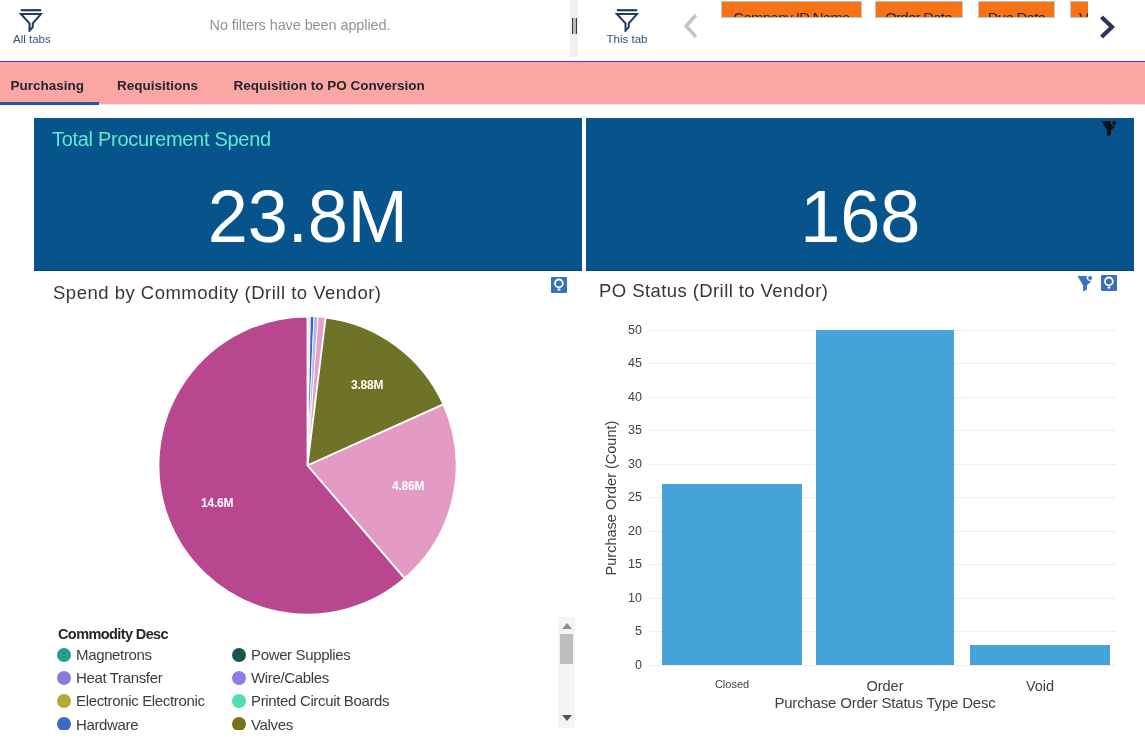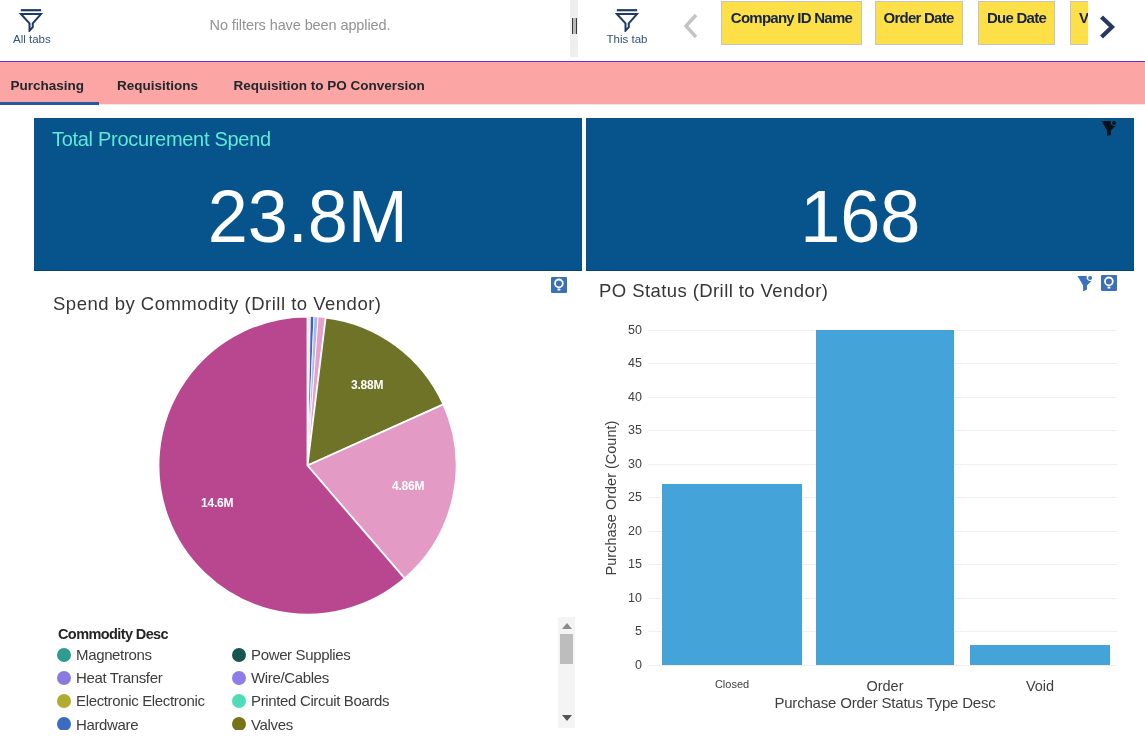--- a/index.html
+++ b/index.html
@@ -38,22 +38,22 @@
   <div class="abs chip" style="left:874.5px;top:1px;width:88px;">Order Date</div>
   <div class="abs chip" style="left:978px;top:1px;width:77px;">Due Date</div>
   <div class="abs chip" style="left:1070px;top:1px;width:70px;border-right:none;text-align:left;padding-left:8px;">Vendor</div>
   <div class="abs" style="left:1088px;top:0;width:57px;height:57px;background:#fff;"></div>
 
   <svg class="abs" style="left:1097px;top:14px;" width="20" height="26" viewBox="0 0 20 26">
     <path d="M4.5 3 L15 13 L4.5 23" fill="none" stroke="#24395d" stroke-width="4.2"></path>
   </svg>
 </div>
 <style>
-  .chip { height:44px; background:#fde047; border:1px solid #c4c4c4; text-align:center;
-          font-size:15px; font-weight:bold; color:#16243f; line-height:31px;
+  .chip { height:17px; background:#f97316; border:1px solid #c4c4c4; text-align:center;
+          font-size:15px; font-weight:normal; color:#16243f; line-height:31px;
           letter-spacing:-0.75px; white-space:nowrap; overflow:hidden; }
 </style>
 
 <div class="abs" style="left:0;top:61px;width:1145px;height:44px;border-top:1px solid #6d28d9;border-bottom:1px solid #e8e8e8;background:#fca5a5;">
   <div class="abs" style="left:10.5px;top:16px;font-size:13.5px;font-weight:bold;color:#21272a;">Purchasing</div>
   <div class="abs" style="left:117px;top:16px;font-size:13.5px;font-weight:bold;color:#21272a;">Requisitions</div>
   <div class="abs" style="left:233.5px;top:16px;font-size:13.5px;font-weight:bold;color:#21272a;">Requisition to PO Conversion</div>
   <div class="abs" style="left:0;top:39.5px;width:99px;height:3px;background:#2458a4;"></div>
 </div>
 
@@ -63,21 +63,21 @@
 </div>
 <div class="abs" style="left:585.5px;top:118px;width:548.5px;height:152.5px;background:#06548b;border-bottom:1.5px solid #02466f;">
   <div class="abs" style="left:0;top:56px;width:548.5px;text-align:center;font-size:73.5px;color:#fff;transform:scaleX(0.98);">168</div>
 
   <svg class="abs" style="left:515.5px;top:2px;" width="16" height="17" viewBox="0 0 16 17">
     <path d="M0.5 1 H9.8 A3.7 3.7 0 0 0 14.6 5.8 L9.9 10.6 V14.7 L6.1 16.3 V10.6 Z" fill="#0d1117"></path>
     <circle cx="13.1" cy="2.9" r="2" fill="#0d1117"></circle>
   </svg>
 </div>
 
-<div class="abs" style="left:53px;top:282px;font-size:18.5px;letter-spacing:0.5px;color:#363636;margin-top:11px;">Spend by Commodity (Drill to Vendor)</div>
+<div class="abs" style="left:53px;top:282px;font-size:18.5px;letter-spacing:0.5px;color:#363636;">Spend by Commodity (Drill to Vendor)</div>
 
 <svg class="abs" style="left:551px;top:277px;" width="16" height="16" viewBox="0 0 16 16">
   <rect x="0" y="0" width="16" height="16" rx="1" fill="#3a70b5"></rect>
   <circle cx="7.9" cy="6.4" r="3.9" fill="none" stroke="#fff" stroke-width="1.8"></circle>
   <rect x="6.5" y="11.4" width="2.9" height="2" rx="0.5" fill="#fff"></rect>
 </svg>
 
 <svg class="abs" style="left:150px;top:308px;" width="320" height="320" viewBox="150 308 320 320">
   <g>
     <path d="M307.5,465.5 L307.50,316.50 A149,149 0 0 1 310.36,316.53 Z" fill="#dde8a8" stroke="#fff" stroke-width="0.8"></path>

